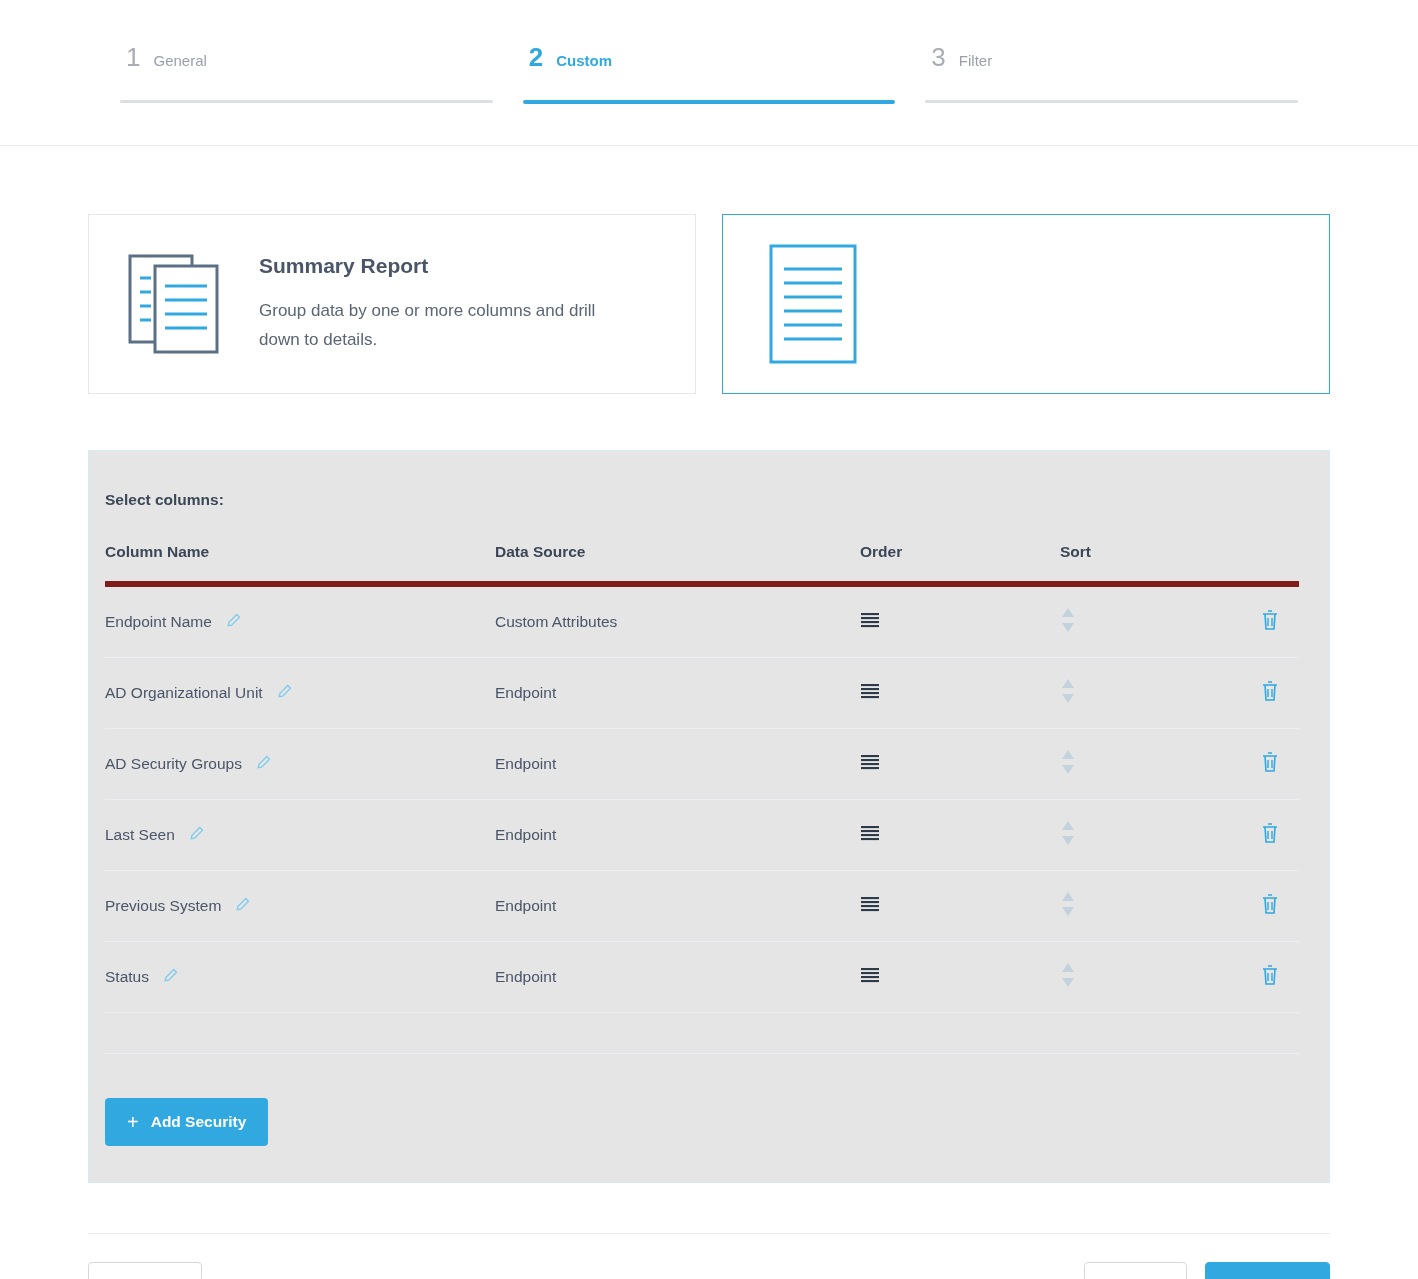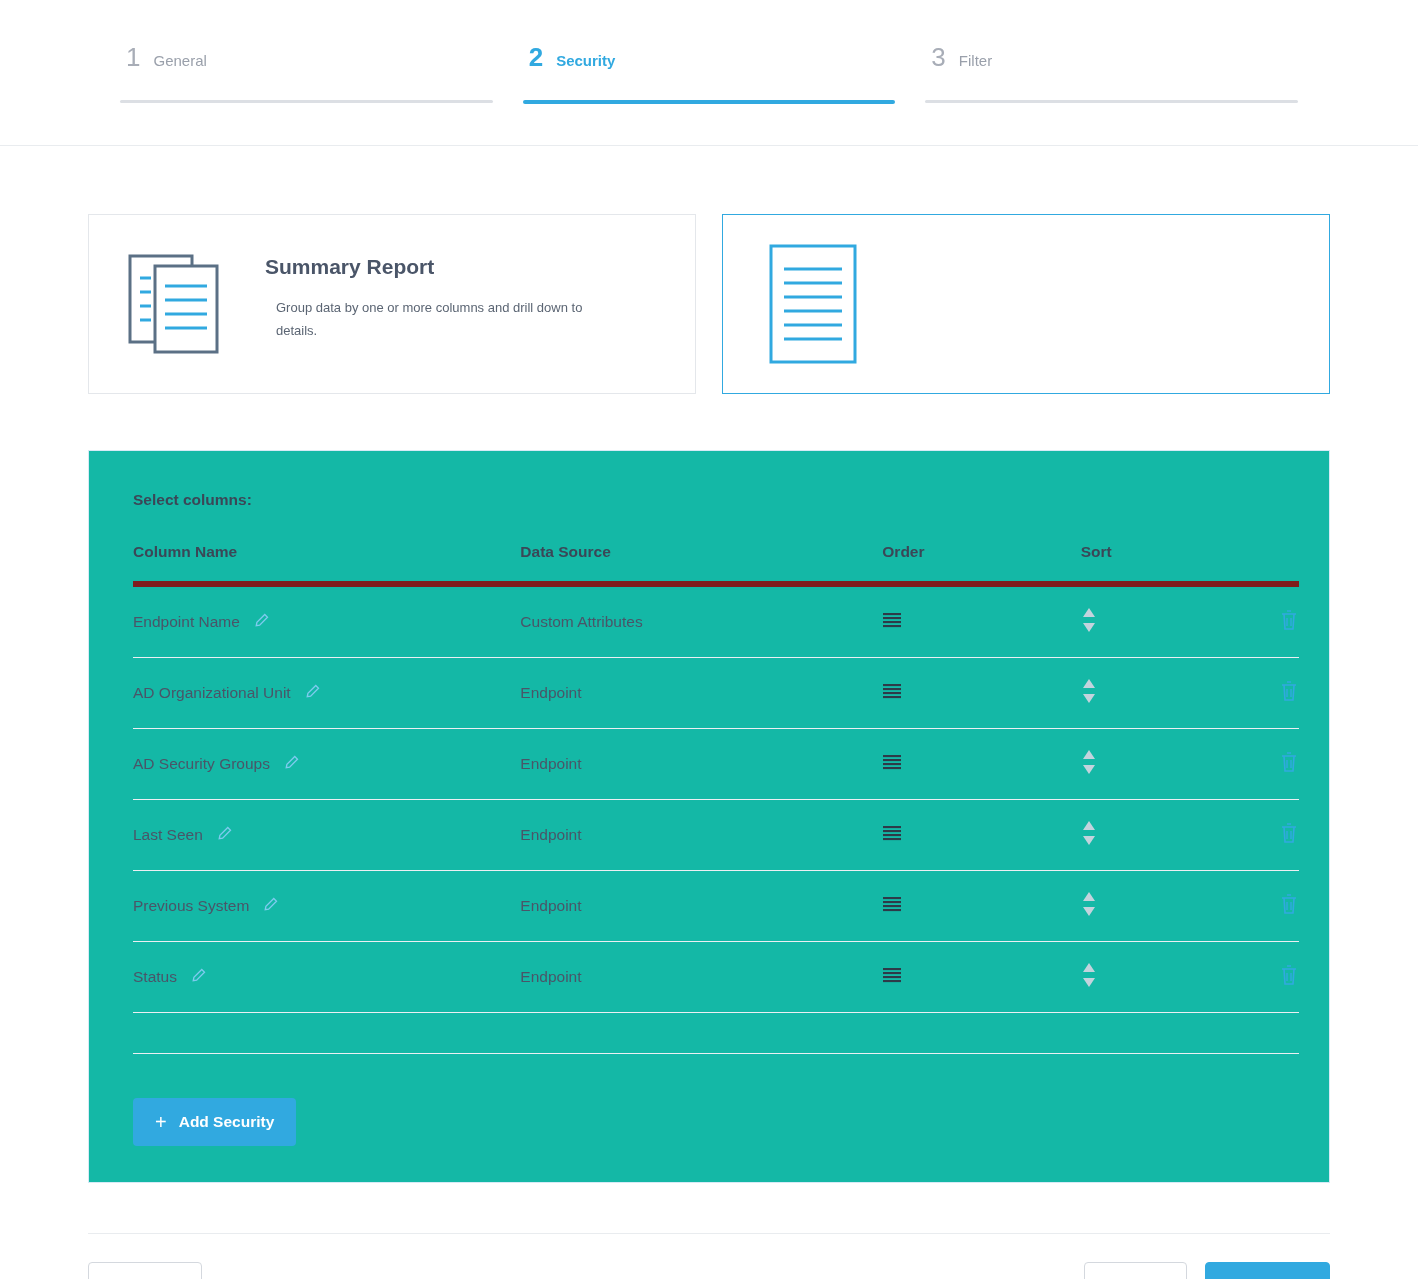--- a/index.html
+++ b/index.html
@@ -63,52 +63,52 @@
     gap: 26px;
   }
   .report-card {
     flex: 1 1 0;
     border: 1px solid #e4e7eb;
     background: #fff;
     display: flex;
     align-items: center;
     padding: 28px 32px;
     min-height: 180px;
-    gap: 28px;
+    gap: 22px;
   }
   .report-card.selected {
     border: 1px solid #31a9e0;
   }
   .report-card .icon-wrap {
     flex: 0 0 auto;
     width: 116px;
     display: flex;
     justify-content: center;
   }
   .report-card .txt h3 {
     margin: 0 0 18px 0;
     font-size: 21px;
     font-weight: 700;
     color: #4a5568;
   }
   .report-card.selected .txt h3 { color: #31a9e0; }
   .report-card .txt p {
-    margin: 11px;
-    font-size: 13px;
+    margin: 0;
+    font-size: 17px;
     line-height: 1.72;
     color: #5b6573;
     max-width: 340px;
   }
 
   
   .columns-panel {
     margin-top: 56px;
     border: 1px solid #d6eaf6;
-    background: #14b8a6;
-    padding: 34px 30px 36px 44px;
+    background: #e5e5e5;
+    padding: 34px 30px 36px 16px;
   }
   .select-columns-label {
     font-size: 15.5px;
     font-weight: 700;
     color: #3b4757;
     margin: 6px 0 34px 0;
   }
 
   table.cols {
     width: 100%;
@@ -194,21 +194,21 @@
     <div class="step-label-row">
       <span class="step-num">1</span>
       <span class="step-name">General</span>
     </div>
     <div class="step-bar"></div>
   </div>
 
   <div class="step active">
     <div class="step-label-row">
       <span class="step-num">2</span>
-      <span class="step-name">Security</span>
+      <span class="step-name">Custom</span>
     </div>
     <div class="step-bar"></div>
   </div>
 
   <div class="step">
     <div class="step-label-row">
       <span class="step-num">3</span>
       <span class="step-name">Filter</span>
     </div>
     <div class="step-bar"></div>

